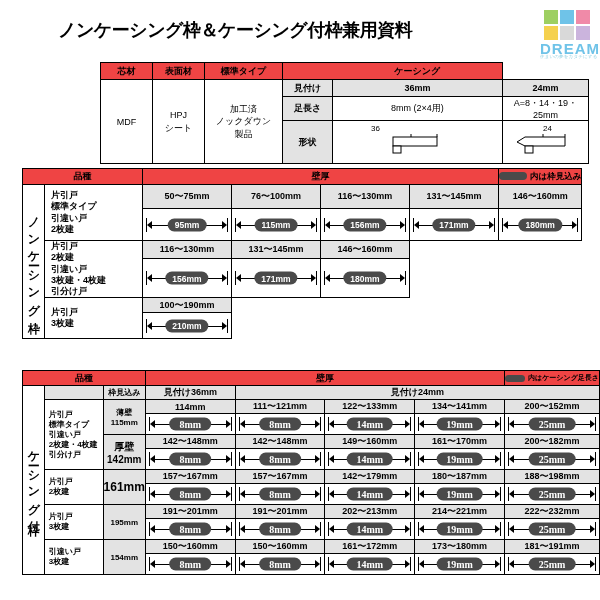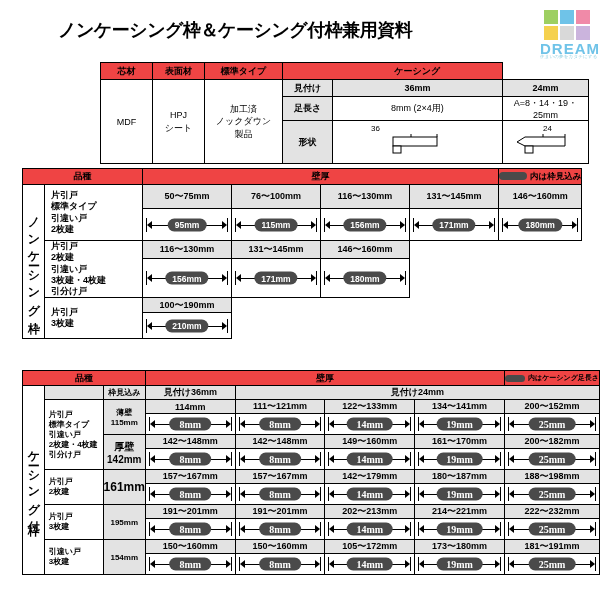--- a/index.html
+++ b/index.html
@@ -586,21 +586,21 @@
             </div>
       </td>
     </tr>
 
     <tr>
       <td class="rowlabel" rowspan="2" style="white-space:pre-line;text-align:left;padding-left:4px;font-size:8px">引違い戸
 3枚建</td>
       <td class="hdr2" rowspan="2" style="font-size:8px">154mm</td>
       <td class="hdr2" style="height:13px">150〜160mm</td>
       <td class="hdr2" style="height:13px">150〜160mm</td>
-      <td class="hdr2" style="height:13px">105〜172mm</td>
+      <td class="hdr2" style="height:13px">161〜172mm</td>
       <td class="hdr2" style="height:13px">173〜180mm</td>
       <td class="hdr2" style="height:13px">181〜191mm</td>
     </tr>
     <tr>
       <td style="height:21px">
         <div class="bar">
               <div class="tick-l"></div>
               <div class="tick-r"></div>
               <div class="line"></div>
               <div class="cap-l"></div>

